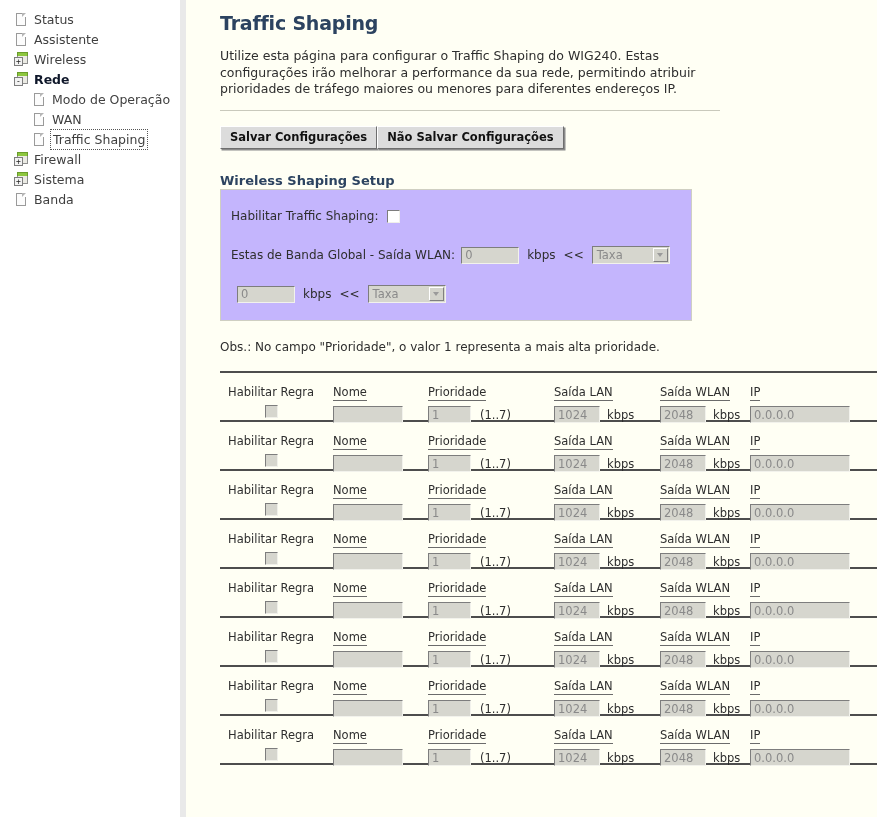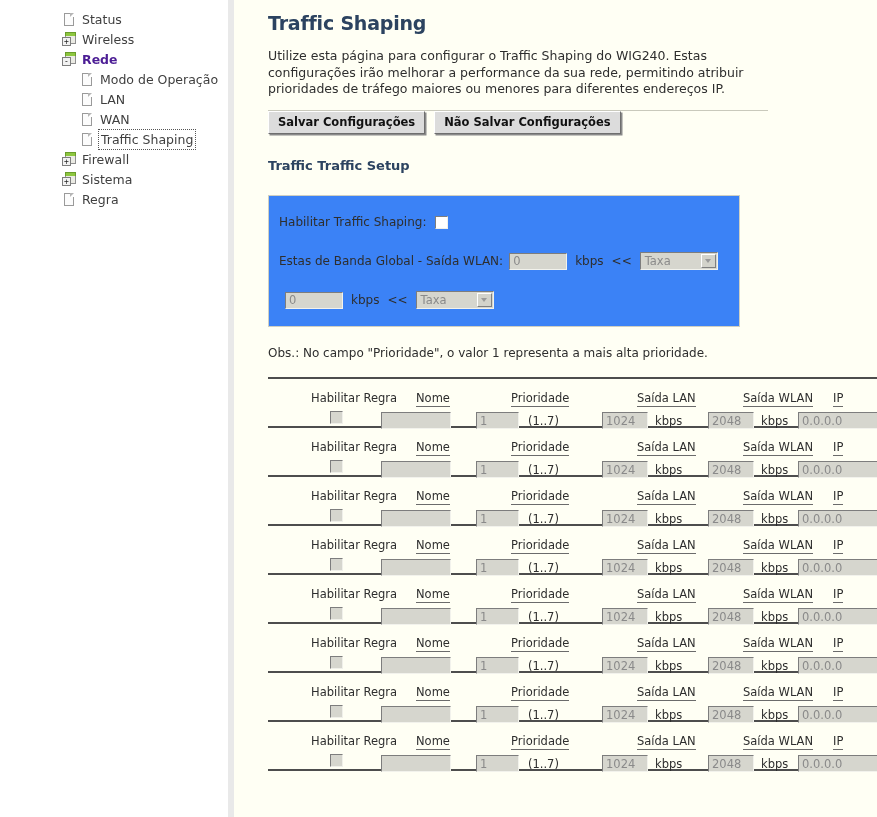--- a/index.html
+++ b/index.html
@@ -3,38 +3,38 @@
 <meta charset="utf-8">
 <style>
   * { box-sizing: border-box; }
   html, body {
     margin: 0; padding: 0;
     width: 877px; height: 817px;
     overflow: hidden;
     background: #ffffff;
     font-family: "DejaVu Sans", "Liberation Sans", sans-serif;
   }
-  #root { position: relative; width: 877px; height: 773px; display: flex; padding-left: 48px; }
+  #root { position: relative; width: 877px; height: 773px; display: flex; }
 
   
   #sidebar {
     width: 180px; min-width: 180px; height: 817px;
     background: #ffffff;
     padding-top: 11px;
     position: relative;
   }
   .nav-item {
     display: flex; align-items: center;
     height: 17px; margin-bottom: 3px;
     padding-left: 14px;
     font-size: 12.5px; color: #3f3f3f;
     white-space: nowrap; cursor: pointer;
   }
   .nav-item.level2 { padding-left: 32px; }
-  .nav-item.bold .nav-label { font-weight: bold; color: #4c1d95; }
+  .nav-item.bold .nav-label { font-weight: bold; color: #0f172a; }
   .nav-label { line-height: 17px; }
   .nav-item.selected .nav-label {
     outline: 1px dotted #555;
     outline-offset: 1px;
     padding: 0 1px;
   }
 
   
   .ico { width: 14px; height: 15px; margin-right: 6px; position: relative; flex: 0 0 auto; }
   .ico .pg {
@@ -79,44 +79,44 @@
   }
   .page-desc {
     font-size: 12.5px; color: #2e2e2e; line-height: 16.5px;
     width: 500px; margin-top: 14px;
   }
   .hr-thin {
     width: 500px; height: 1px; background: #c9c9bc; margin-top: 9px;
   }
 
   
-  .btn-row { display: flex; gap: 9px; }
+  .btn-row { margin-top: 15px; display: flex; }
   .btn {
     font-family: "DejaVu Sans", "Liberation Sans", sans-serif;
     font-size: 11.5px; font-weight: bold; color: #111;
     background: #dcdcdc;
     border-top: 1px solid #ffffff;
     border-left: 1px solid #ffffff;
     border-right: 1px solid #6e6e6e;
     border-bottom: 1px solid #6e6e6e;
     box-shadow: 1.5px 1.5px 0 #8a8a8a;
     padding: 3px 9px 4px 9px;
     cursor: pointer; white-space: nowrap;
   }
 
   .section-title {
     font-size: 13px; font-weight: bold; color: #2c4360;
     margin-top: 24px;
   }
 
   .setup-box {
-    margin-top: 22px;
+    margin-top: 1px;
     width: 472px;
     border: 1px solid #cfcfc2;
-    background: #3b82f6;
+    background: #c4b5fd;
     padding: 16px 0 16px 10px;
   }
   .setup-row {
     display: flex; align-items: center;
     font-size: 12px; color: #2e2e2e;
     height: 20px;
   }
   .setup-row + .setup-row { margin-top: 19px; }
   .setup-label { white-space: nowrap; }
 
@@ -173,21 +173,20 @@
   #rules { margin-top: 17px; width: 809px; }
   .rule-sep { height: 2px; background: #4d4d4d; width: 809px; }
   .rule-row {
     position: relative; height: 47px; width: 809px;
   }
   .col { position: absolute; top: 8px; }
   .col-label {
     font-size: 11.5px; color: #2e2e2e; white-space: nowrap;
     border-bottom: 1px solid #6b6b6b; display: inline-block;
     padding-bottom: 1px;
-    margin-left: 35px;
   }
   .col-ctl { margin-top: 5px; display: flex; align-items: center; }
   .c-enable { left: 8px; text-align: center; }
   .c-enable .col-label { border-bottom: none; }
   .c-enable .col-ctl { justify-content: center; }
   .c-name { left: 113px; }
   .c-prio { left: 208px; }
   .c-lan  { left: 334px; }
   .c-wlan { left: 440px; }
   .c-ip   { left: 530px; }
@@ -200,20 +199,26 @@
 <div id="root">
 
   <nav id="sidebar">
       <div class="nav-item">
         <span class="ico">
           <span class="pg"></span>
         </span>
         <span class="nav-label">Status</span>
       </div>
       <div class="nav-item">
+        <span class="ico">
+          <span class="pg"></span>
+        </span>
+        <span class="nav-label">Assistente</span>
+      </div>
+      <div class="nav-item">
         <span class="ico folder">
           <span class="fd"></span>
           <span class="fd-top"></span>
           <span class="exp">+</span>
         </span>
         <span class="nav-label">Wireless</span>
       </div>
       <div class="nav-item bold">
         <span class="ico folder">
           <span class="fd"></span>
@@ -225,26 +230,20 @@
       <div class="nav-item level2">
         <span class="ico">
           <span class="pg"></span>
         </span>
         <span class="nav-label">Modo de Operação</span>
       </div>
       <div class="nav-item level2">
         <span class="ico">
           <span class="pg"></span>
         </span>
-        <span class="nav-label">LAN</span>
-      </div>
-      <div class="nav-item level2">
-        <span class="ico">
-          <span class="pg"></span>
-        </span>
         <span class="nav-label">WAN</span>
       </div>
       <div class="nav-item level2 selected">
         <span class="ico">
           <span class="pg"></span>
         </span>
         <span class="nav-label">Traffic Shaping</span>
       </div>
       <div class="nav-item">
         <span class="ico folder">
@@ -259,40 +258,40 @@
           <span class="fd"></span>
           <span class="fd-top"></span>
           <span class="exp">+</span>
         </span>
         <span class="nav-label">Sistema</span>
       </div>
       <div class="nav-item">
         <span class="ico">
           <span class="pg"></span>
         </span>
-        <span class="nav-label">Regra</span>
+        <span class="nav-label">Banda</span>
       </div>
     </nav>
 
   <div id="gutter"></div>
 
   <main id="content">
 
     <h1 class="page-title">Traffic Shaping</h1>
 
     <p class="page-desc">Utilize esta página para configurar o Traffic Shaping do WIG240. Estas configurações irão melhorar a performance da sua rede, permitindo atribuir prioridades de tráfego maiores ou menores para diferentes endereços IP.</p>
 
     <div class="hr-thin"></div>
 
     <div class="btn-row">
       <button class="btn">Salvar Configurações</button>
       <button class="btn">Não Salvar Configurações</button>
     </div>
 
-    <div class="section-title">Traffic Traffic Setup</div>
+    <div class="section-title">Wireless Shaping Setup</div>
 
     <div class="setup-box">
 
       <div class="setup-row">
         <span class="setup-label">Habilitar Traffic Shaping:</span>
         <span class="cbx" style="margin-left:9px;"></span>
       </div>
 
       <div class="setup-row">
         <span class="setup-label">Estas de Banda Global - Saída WLAN:</span>

